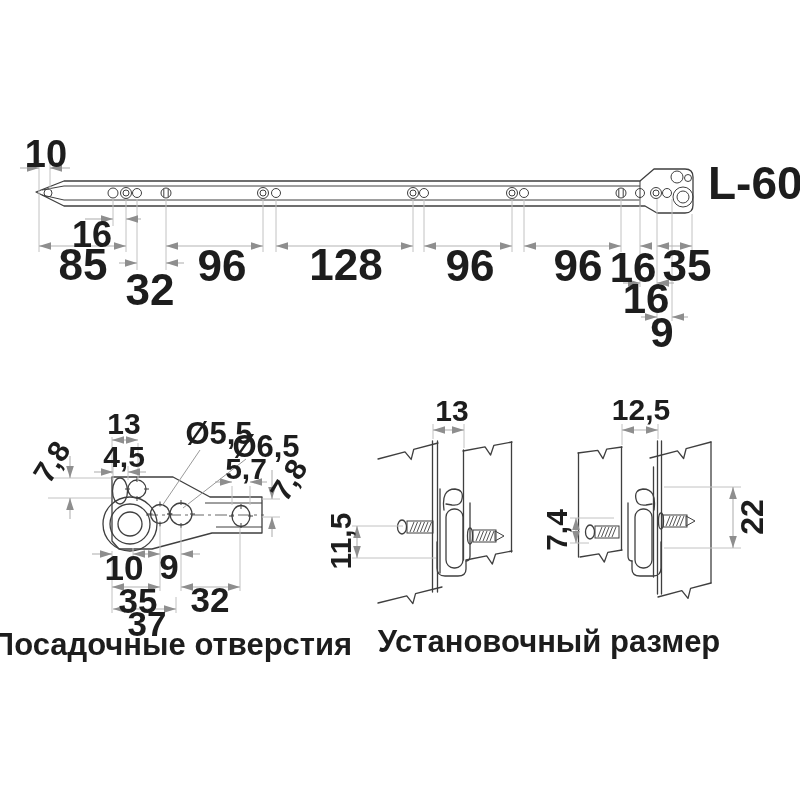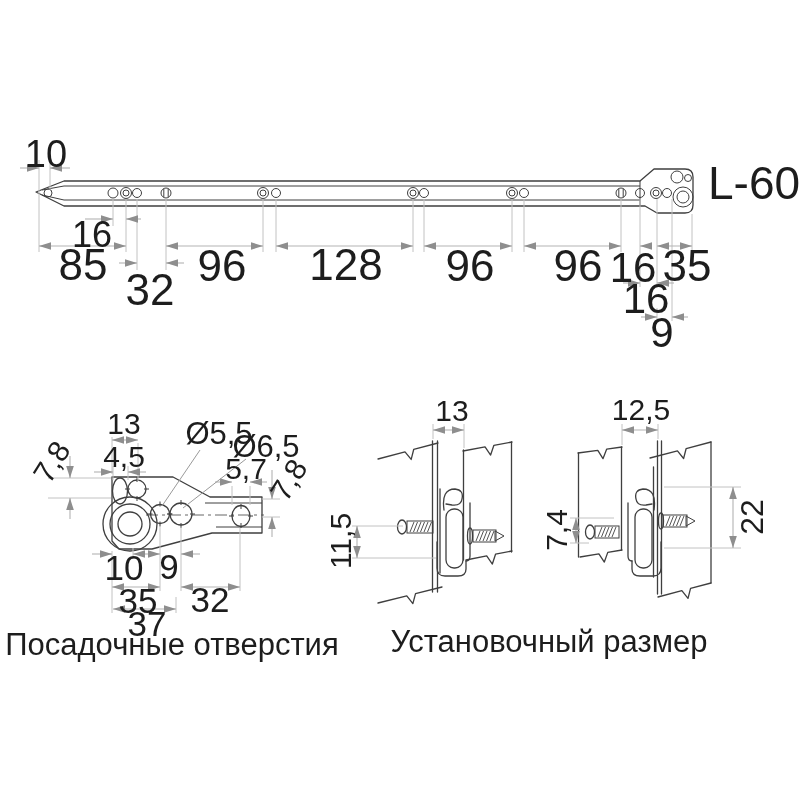--- a/index.html
+++ b/index.html
@@ -1,16 +1,16 @@
 <!DOCTYPE html>
 <html><head>
 <meta charset="utf-8">
 <style>
   html,body{margin:0;padding:0;background:#ffffff;}
-  .page{position:relative;width:800px;height:800px;background:#fff;overflow:hidden;}
+  .page{position:relative;width:800px;height:800px;background:#fff;overflow:hidden;font-weight:bold;}
   svg{display:block;}
   .ln{stroke:#3f3f3f;stroke-width:1.3;fill:none;stroke-linejoin:round;stroke-linecap:round;}
   .lnth{stroke:#3f3f3f;stroke-width:1;fill:none;}
   .ext{stroke:#c2c2c2;stroke-width:1;fill:none;}
   .dim{stroke:#b3b3b3;stroke-width:1.1;fill:none;}
   .ldr{stroke:#9a9a9a;stroke-width:1;fill:none;}
   .dash{stroke:#555;stroke-width:0.9;fill:none;stroke-dasharray:12 4 3 4;}
   .hatch{stroke:#3f3f3f;stroke-width:0.9;fill:none;}
   .arw{fill:#8e8e8e;stroke:none;}
   text{font-family:"Liberation Sans", sans-serif;fill:#1d1d1d;text-anchor:middle;}

